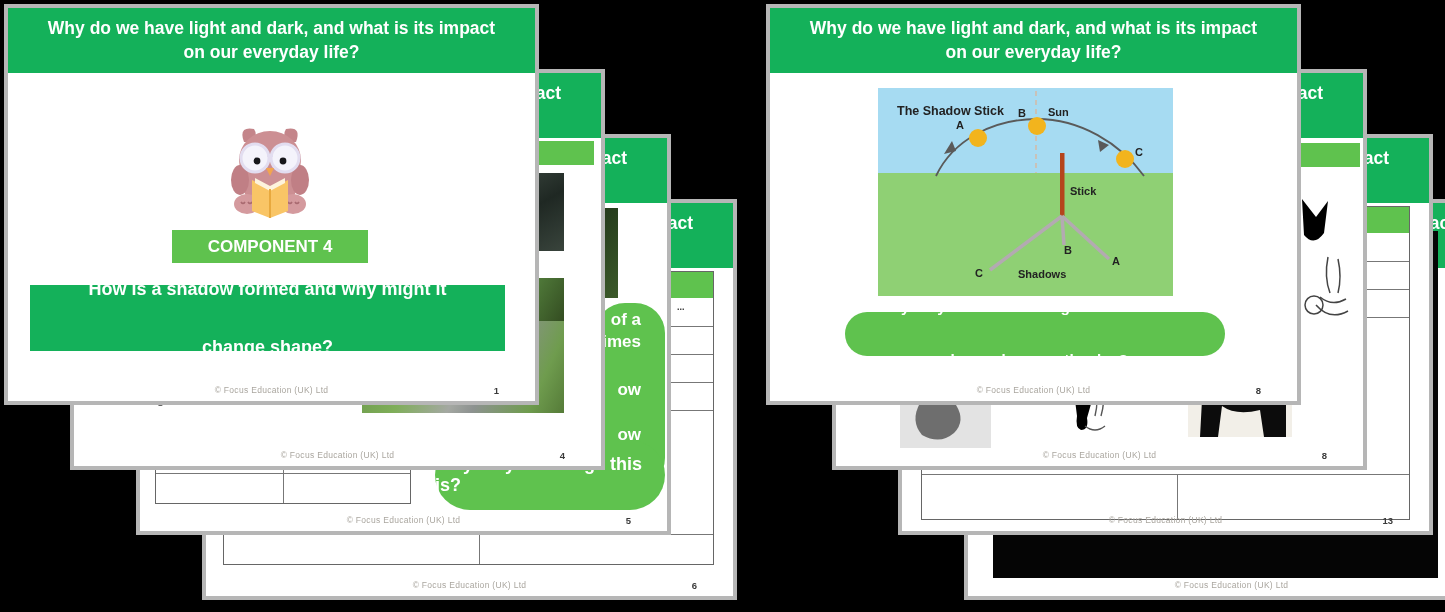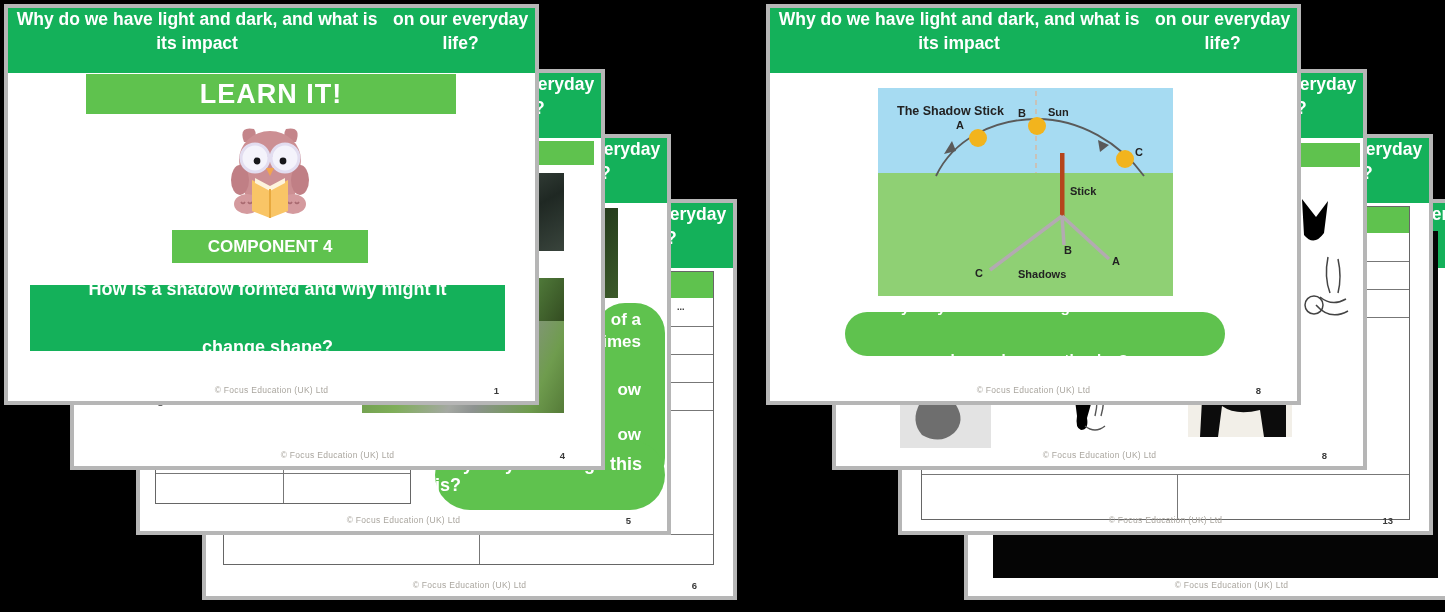--- a/index.html
+++ b/index.html
@@ -2,21 +2,21 @@
 <html><head>
 <meta charset="utf-8">
 <style>
   html,body{margin:0;padding:0;background:#000;}
   body{width:1445px;height:612px;position:relative;overflow:hidden;
        font-family:"Liberation Sans",sans-serif;}
   .slide{position:absolute;width:527px;height:393px;background:#fff;
          box-shadow:0 0 0 4px #b6b6b6;overflow:hidden;}
   .hdr{position:absolute;top:0;left:0;right:0;height:65px;background:#14b15a;
        color:#fff;font-weight:bold;font-size:17.5px;line-height:1.35;
-       display:flex;justify-content:center;text-align:center;}
+       display:flex;flex-direction:column;justify-content:center;text-align:center;}
   .foot{position:absolute;bottom:6px;left:0;right:0;text-align:center;
         font-size:8.5px;color:#aaa69f;letter-spacing:.3px;}
   .pagenum{position:absolute;bottom:5px;right:36px;font-size:9.5px;color:#3a3a3a;font-weight:bold;}
   .banner{position:absolute;background:#5fc24e;color:#fff;font-weight:bold;text-align:center;}
   .bigbanner{display:flex;align-items:center;justify-content:center;}
   .greenbox{position:absolute;background:#14b15a;color:#fff;font-weight:bold;text-align:center;
             display:flex;flex-direction:column;justify-content:center;line-height:1.45;gap:32px;}
   .blob{position:absolute;background:#5fc24e;color:#fff;font-weight:bold;}
   .tbl{position:absolute;border:1.5px solid #666;background:#fff;}
   .tbl .hrow{position:absolute;top:0;left:0;right:0;background:#5fc24e;}
@@ -87,23 +87,20 @@
        background:linear-gradient(115deg,#679447 0%,#7fae59 30%,#a4a8a2 52%,#8d9290 62%,#6f9c4e 85%,#557b38 100%)"></div>
   <div style="position:absolute;left:31px;top:318px;font-size:13.5px;color:#3d3d3d">reasoning.</div>
   <div class="foot">© Focus Education (UK) Ltd</div>
   <div class="pagenum">4</div>
 </div>
 
 <div class="slide" style="left:8px;top:8px;z-index:40">
   <div class="hdr">
     <div>Why do we have light and dark, and what is its impact</div>
     <div>on our everyday life?</div>
-  </div>
-  <div class="banner bigbanner" style="left:78px;top:66px;width:370px;height:40px;font-size:27px;letter-spacing:1px">
-    <span>LEARN IT!</span>
   </div>
   <div style="position:absolute;left:220px;top:112px">
     <svg width="84" height="98" viewBox="0 0 84 98">
       <path d="M16 22 Q10 6 26 9 Q30 15 25 22 Z" fill="#c4858a"></path>
       <path d="M68 22 Q74 6 58 9 Q54 15 59 22 Z" fill="#c4858a"></path>
       <ellipse cx="42" cy="40" rx="31" ry="29" fill="#cc8f93"></ellipse>
       <ellipse cx="42" cy="64" rx="27" ry="26" fill="#cc8f93"></ellipse>
       <ellipse cx="12" cy="60" rx="9" ry="15" fill="#c07f85"></ellipse>
       <ellipse cx="72" cy="60" rx="9" ry="15" fill="#c07f85"></ellipse>
       <circle cx="27" cy="38" r="14" fill="#f4f3fb" stroke="#e2ddf0" stroke-width="3"></circle>

